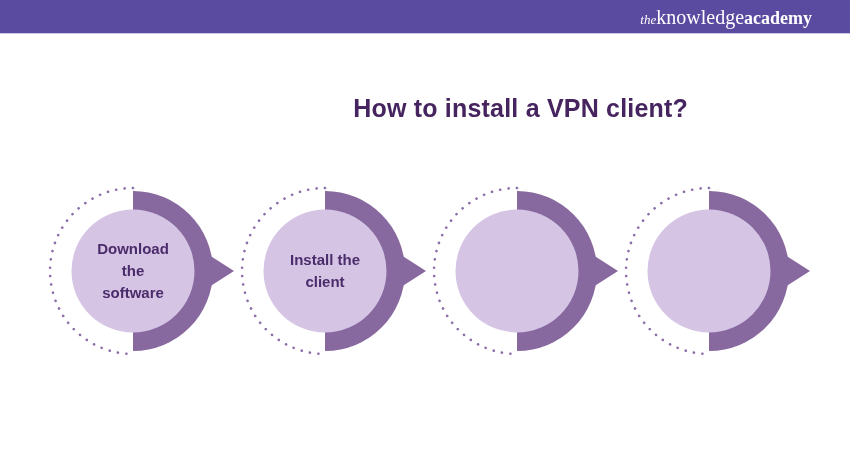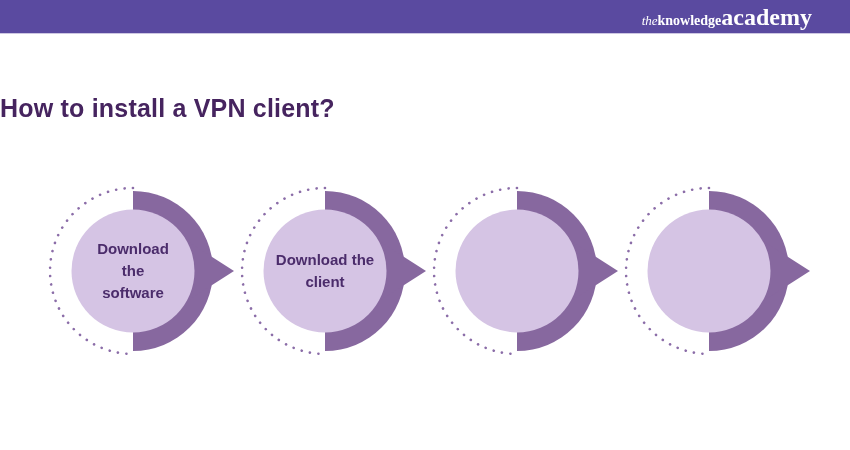--- a/index.html
+++ b/index.html
@@ -27,37 +27,37 @@
     color: #ffffff;
     font-family: "Liberation Serif", serif;
     white-space: nowrap;
     line-height: 1;
   }
   .logo-the {
     font-style: italic;
     font-size: 13px;
   }
   .logo-knowledge {
-    font-size: 14px;
-    font-weight: 700;
+    font-size: 20px;
+    font-weight: 400;
     margin-top: 16px;
   }
   .logo-academy {
-    font-size: 24px;
+    font-size: 18px;
     font-weight: 700;
   }
 
   
   .page-title {
     position: absolute;
     top: 94px;
     left: 0;
     width: 688px;
     margin: 0;
-    text-align: left;
+    text-align: right;
     font-size: 25px;
     font-weight: 700;
     letter-spacing: 0.2px;
     color: #46245f;
   }
 
   
   .steps-row {
     position: absolute;
     top: 0; left: 4px;
@@ -119,21 +119,21 @@
 software</div>
   </div>
 
   <div class="step step-2">
     <svg width="200" height="176" viewBox="0 0 200 176">
       <path d="M90 3 A83 83 0 0 0 90 169" fill="none" stroke="#8b6da8" stroke-width="2.6" stroke-dasharray="0.1 8.35" stroke-linecap="round"></path>
       <path d="M90 6 A80 80 0 0 1 90 166 Z" fill="#87689f"></path>
       <path d="M141 54 L191 86 L141 118 Z" fill="#87689f"></path>
       <circle cx="90" cy="86" r="61.5" fill="#d5c4e4"></circle>
     </svg>
-    <div class="step-label">Download the
+    <div class="step-label">Install the
 client</div>
   </div>
 
   <div class="step step-3">
     <svg width="200" height="176" viewBox="0 0 200 176">
       <path d="M90 3 A83 83 0 0 0 90 169" fill="none" stroke="#8b6da8" stroke-width="2.6" stroke-dasharray="0.1 8.35" stroke-linecap="round"></path>
       <path d="M90 6 A80 80 0 0 1 90 166 Z" fill="#87689f"></path>
       <path d="M141 54 L191 86 L141 118 Z" fill="#87689f"></path>
       <circle cx="90" cy="86" r="61.5" fill="#d5c4e4"></circle>
     </svg>

